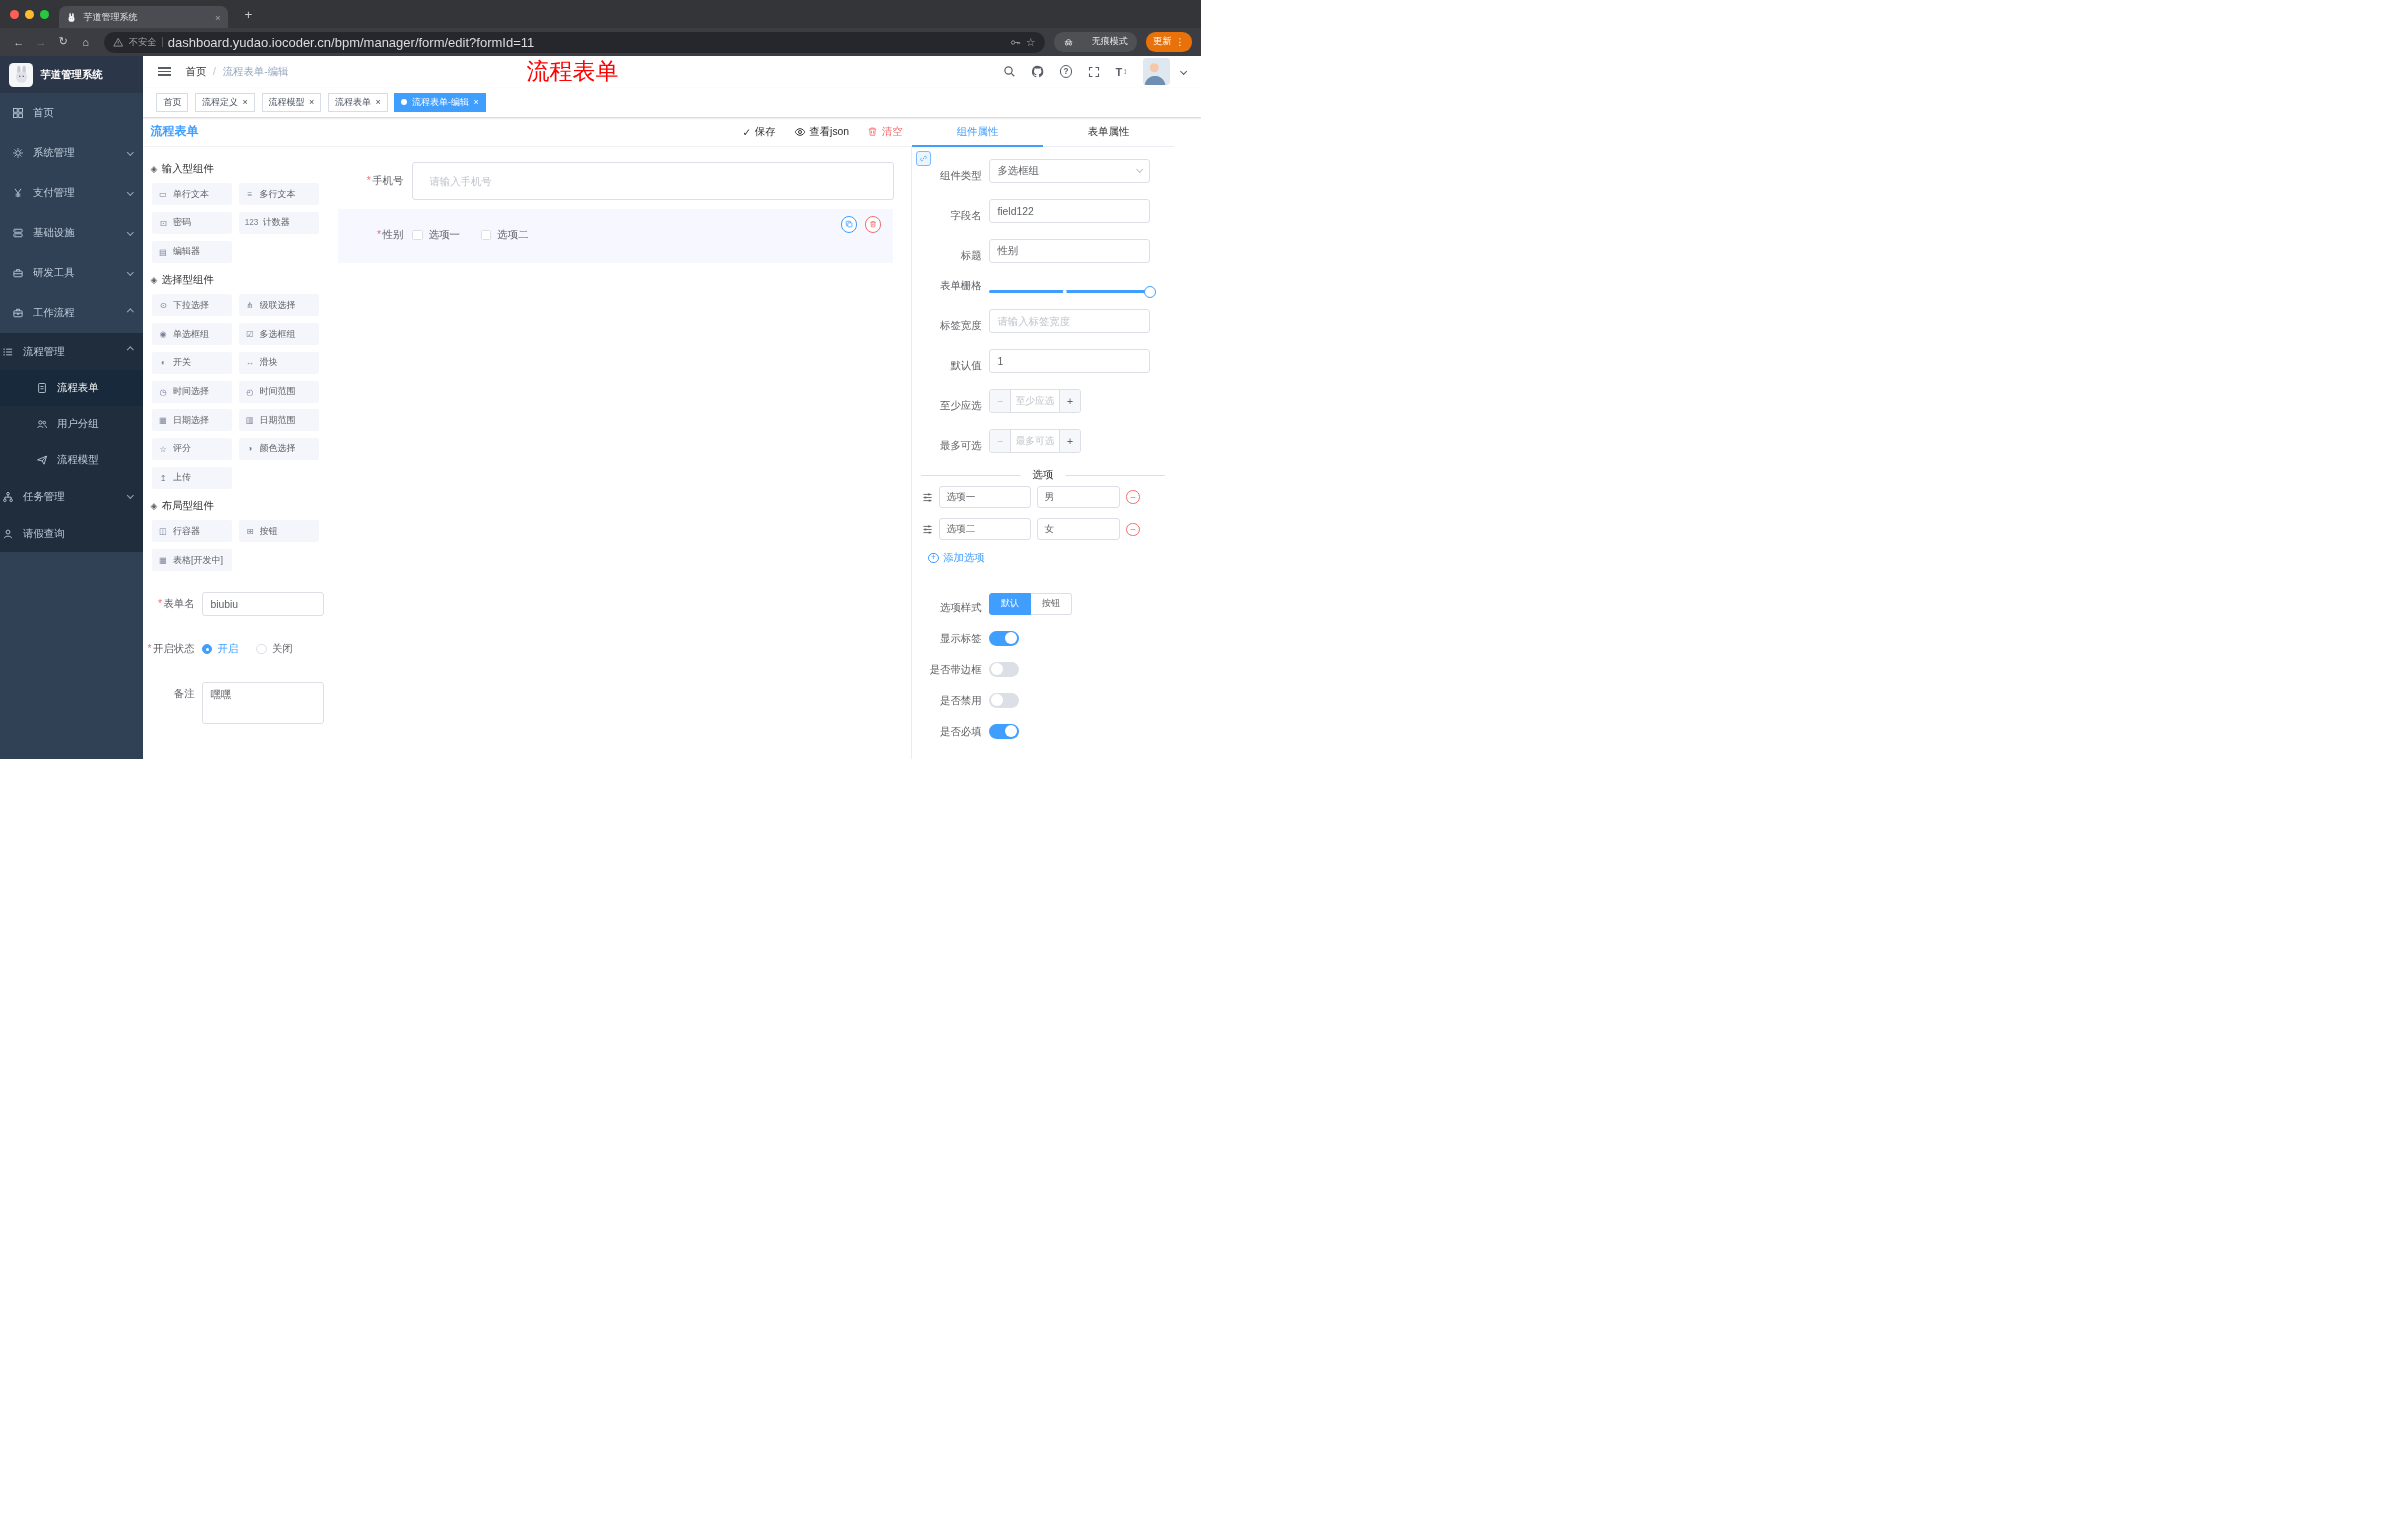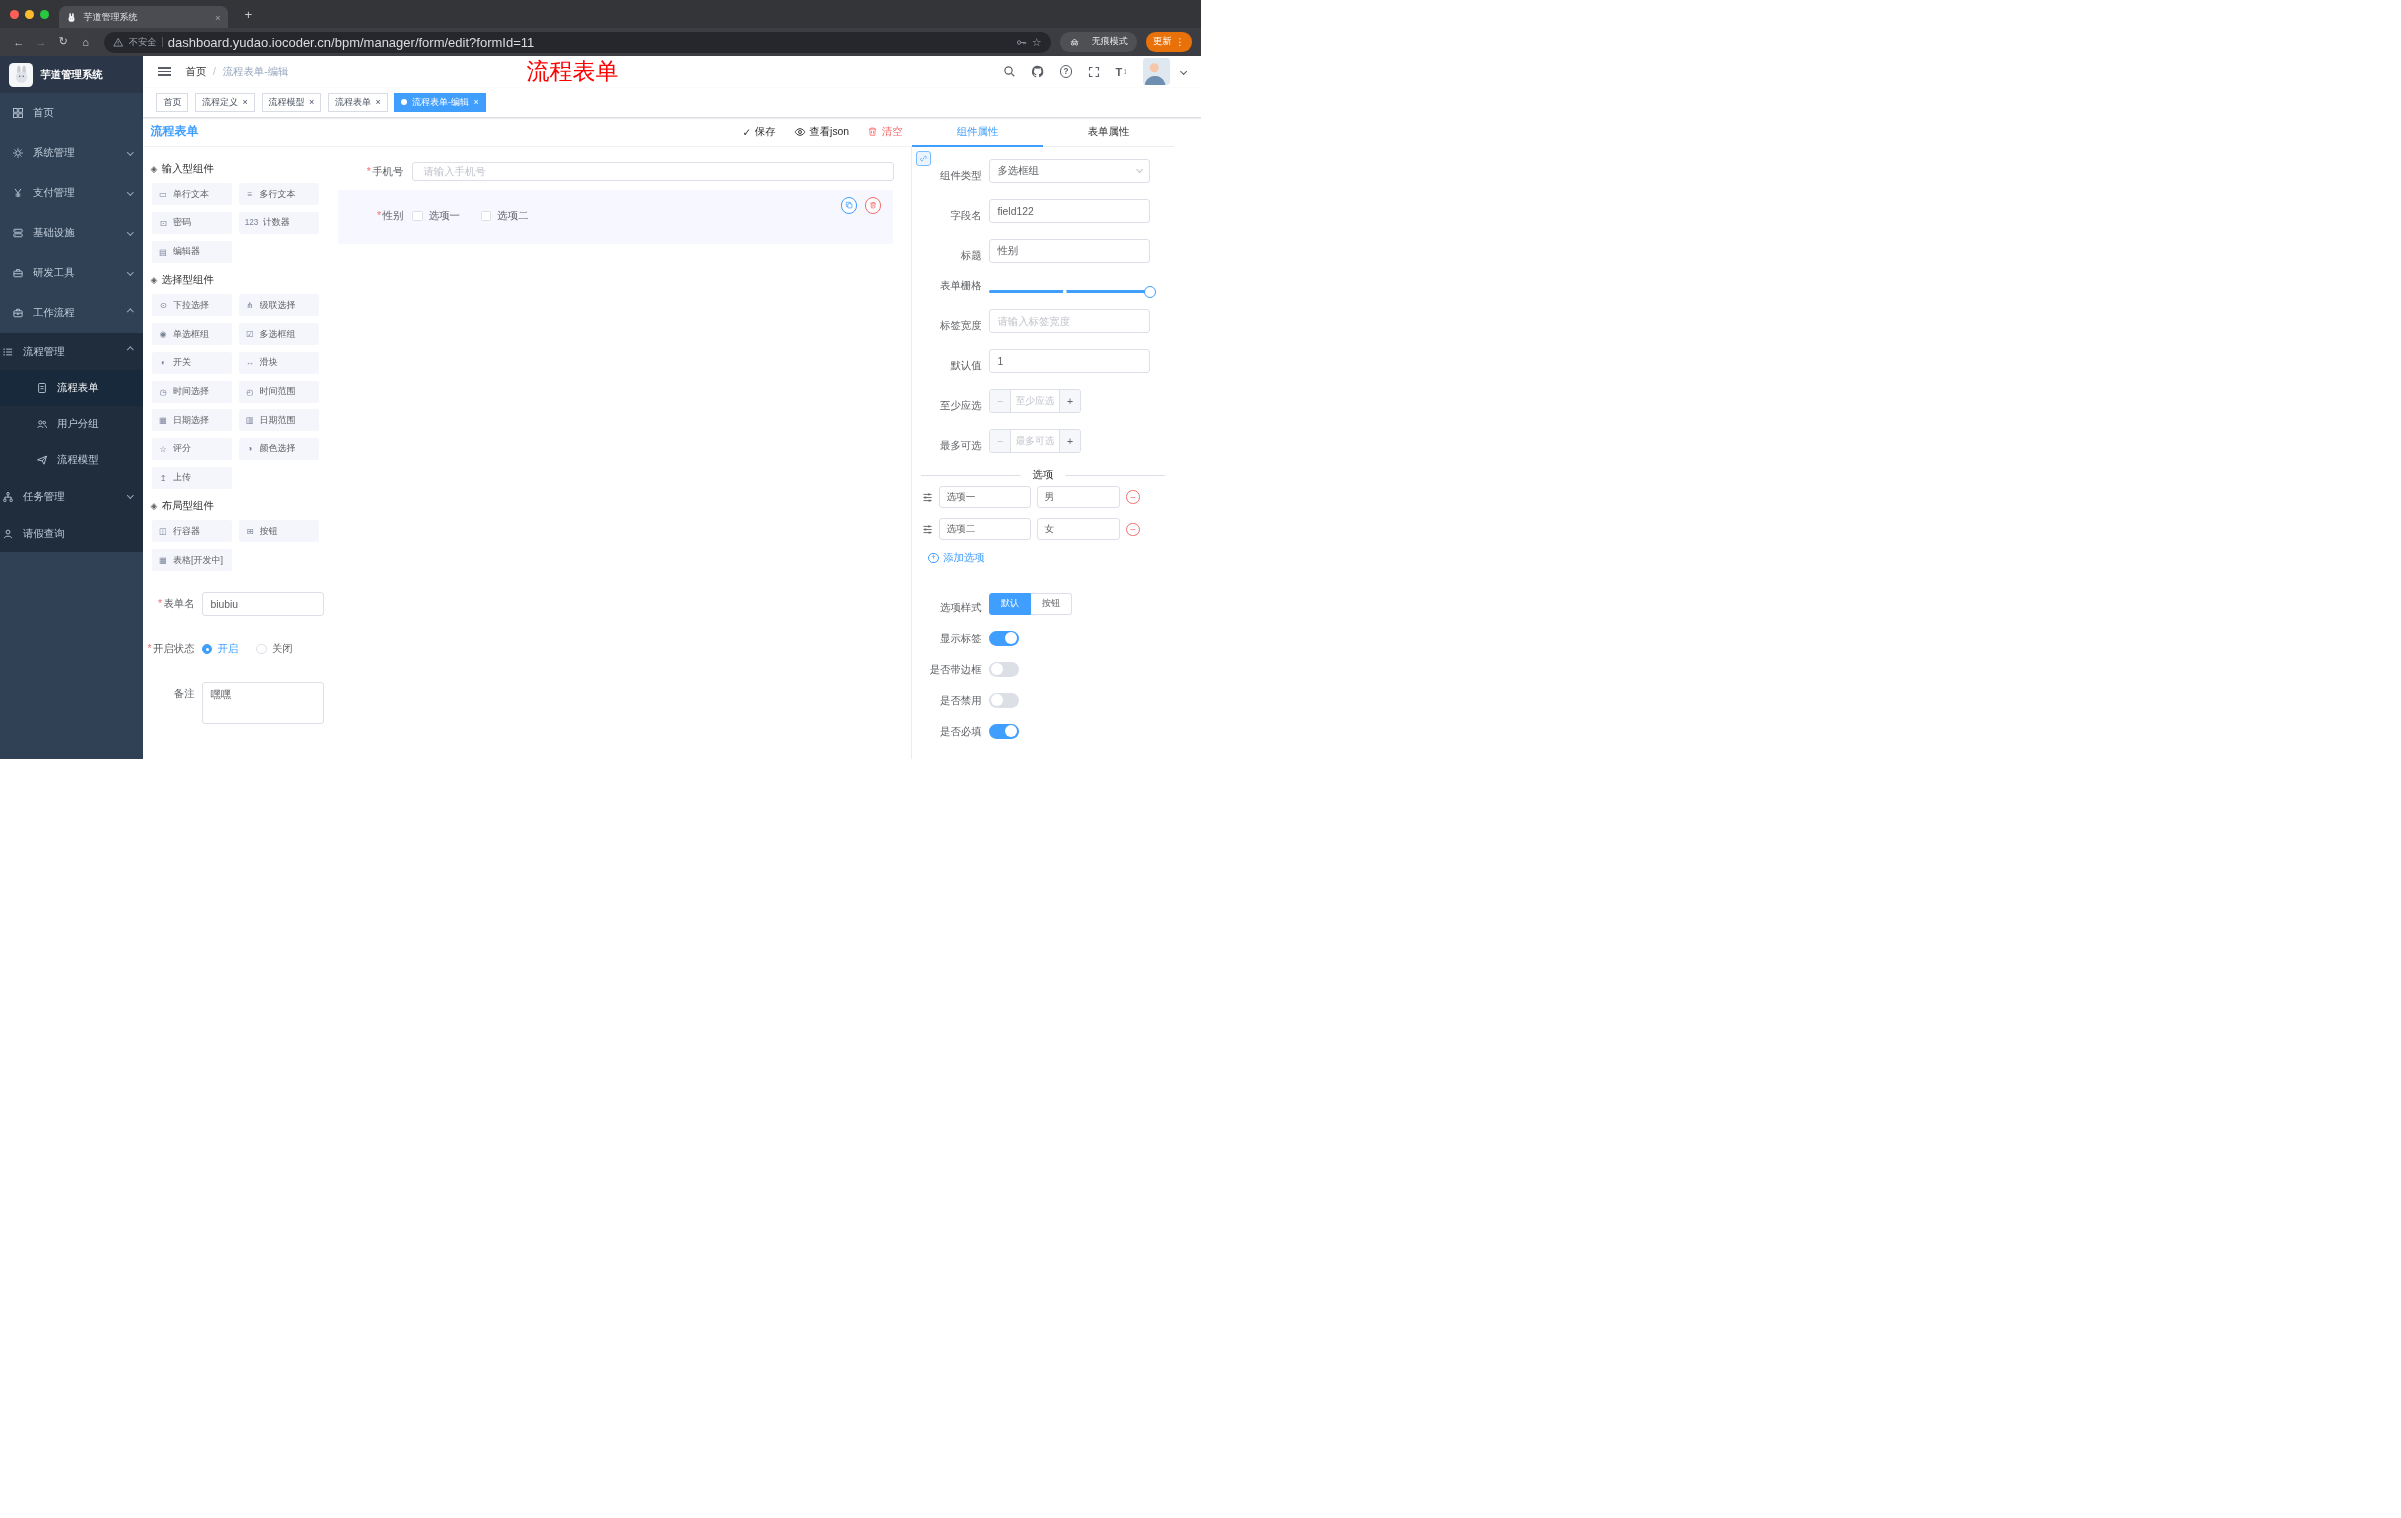--- a/index.html
+++ b/index.html
@@ -18,21 +18,21 @@
   .btab-close{color:#9aa0a6;font-size:9.7px;cursor:pointer}
   .newtab{position:absolute;left:238px;top:3.7px;width:21px;height:21px;color:#c7c9cc;font-size:13.4px}
   .toolbar{position:absolute;left:0;top:28px;width:100%;height:28px;background:#3c3d42;display:flex;align-items:center;padding:0 9px;gap:3px}
   .tb-ico{width:19.3px;height:19.3px;color:#c7c9cc;font-size:11px}
   .tb-ico.dim{color:#74767a}
   .omnibox{flex:1;height:21px;background:#26272c;border-radius:10.4px;display:flex;align-items:center;padding:0 9px;margin:0 6px;gap:5.2px}
   .omni-sec{color:#9aa0a6;font-size:9.3px;white-space:nowrap}
   .omni-sep{width:0.7px;height:10.4px;background:#54565a}
   .omni-url{color:#dadce0;font-size:13px;flex:1;white-space:nowrap;overflow:hidden}
   .omni-star{color:#9aa0a6;font-size:11px;line-height:1}
-  .incog{height:19.3px;border-radius:9.7px;background:#4e5054;color:#e8eaed;font-size:9px;display:flex;align-items:center;gap:12px;padding:0 9px;white-space:nowrap}
+  .incog{height:19.3px;border-radius:9.7px;background:#4e5054;color:#e8eaed;font-size:9px;display:flex;align-items:center;gap:18px;padding:0 9px;white-space:nowrap}
   .update-btn{height:19.3px;border-radius:9.7px;background:#e8710a;color:#fff;font-size:9.3px;display:flex;align-items:center;gap:3.7px;padding:0 7.4px;margin-left:6px;white-space:nowrap;cursor:pointer}
 
   
   .sidebar{position:absolute;left:0;top:56px;width:143px;height:703px;background:#304156;overflow:hidden}
   .logo-row{height:37px;display:flex;align-items:center;gap:7.4px;padding-left:9px;background:#2b3648}
   .logo-box{width:24px;height:24px;border-radius:4.5px;background:#f5f6f8;overflow:hidden;flex:none}
   .logo-title{color:#fff;font-size:10.4px;font-weight:700;white-space:nowrap}
   .menu-item{height:40px;display:flex;align-items:center;gap:9px;padding:0 12px;color:#bfcbd9;font-size:10.4px;cursor:pointer}
   .menu-item svg{flex:none}
   .mi-label{flex:1;white-space:nowrap}
@@ -94,21 +94,21 @@
   .radio-item{display:flex;align-items:center;gap:5.2px;font-size:10.4px;color:#606266;cursor:pointer}
   .radio-item.on{color:#409eff}
   .radio{width:10.4px;height:10.4px;border-radius:50%;border:0.7px solid #dcdfe6;position:relative;background:#fff;flex:none}
   .radio.checked{background:#409eff;border-color:#409eff}
   .radio.checked::after{content:"";position:absolute;left:3px;top:3px;width:3px;height:3px;background:#fff;border-radius:50%}
 
   
   .canvas{position:absolute;left:331px;top:147px;width:581px;height:612px;background:#fff;border-right:0.7px solid #eaecef;padding:15px 17px 0 7.4px}
   .f-row{display:flex;align-items:center}
   .f-label{width:74px;text-align:right;padding-right:9px;font-size:10.4px;color:#606266;flex:none;white-space:nowrap}
-  .f-input{flex:1;min-width:0;height:19px;border:0.7px solid #dcdfe6;border-radius:3px;padding:0 10px;font-size:10.4px;color:#606266;outline:none;background:#fff;font-family:inherit}
+  .f-input{flex:1;min-width:0;height:38px;border:0.7px solid #dcdfe6;border-radius:3px;padding:0 16px;font-size:10.4px;color:#606266;outline:none;background:#fff;font-family:inherit}
   .f-input::placeholder{color:#c0c4cc}
   .selected-item{position:relative;background:#f6f7ff;margin:9px 0.7px 0 0;padding:19.3px 0 21px;cursor:pointer}
   .checkbox-group{display:flex;gap:21px;align-items:center}
   .cb-item{display:flex;align-items:center;gap:6px;font-size:10.4px;color:#606266;cursor:pointer}
   .cb-box{width:10.4px;height:10.4px;border:0.7px solid #dcdfe6;border-radius:1.5px;background:#fff;flex:none}
   .item-btn{position:absolute;top:7.4px;width:16.3px;height:16.3px;border-radius:50%;background:#fff;cursor:pointer}
   .item-btn.copy{right:36px;border:0.7px solid #409eff;color:#409eff}
   .item-btn.del{right:12px;border:0.7px solid #f56c6c;color:#f56c6c}
 
   

